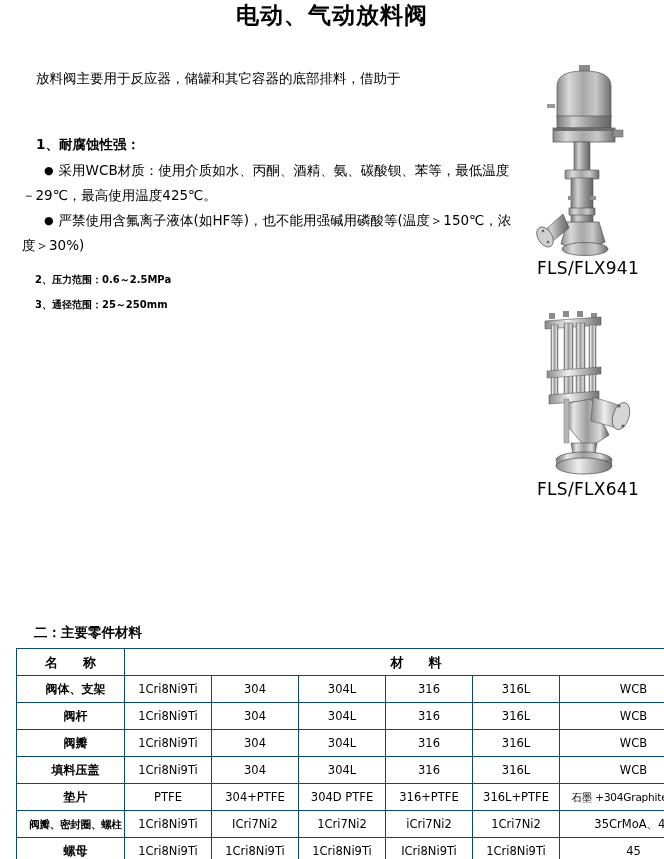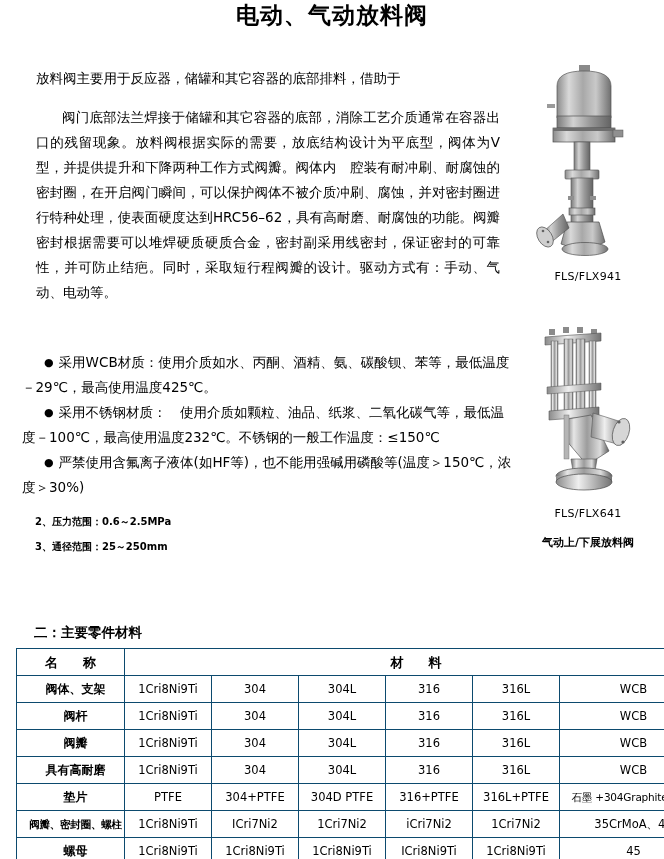--- a/index.html
+++ b/index.html
@@ -85,23 +85,23 @@
   
   .img-col {
     position: absolute;
     left: 512px;
     top: 56px;
     width: 152px;
     text-align: center;
   }
   .photo-wrap { position: relative; }
   .cap {
-    font-size: 11px;
+    font-size: 17px;
     line-height: 17px;
-    margin: 12px;
+    margin: 4px;
   }
   .cap.code { letter-spacing: 0.3px; }
   .cap.zh { font-weight: bold; }
 
   
   .valve-svg { display: block; margin: 0 auto; }
 
   
   .sec2-head {
     position: absolute;
@@ -149,31 +149,28 @@
 <body>
 
 <div class="page">
 
   <div class="doc-title">电动、气动放料阀</div>
 
   <div class="content-col">
 
 
     <p class="para">放料阀主要用于反应器，储罐和其它容器的底部排料，借助于</p>
-    <p class="para indent">阀门底部法兰焊接于储罐和其它容器的底部，消除工艺介质通常在容器出口的残留现象。放料阀根据实际的需要，放底结构设计为平底型，阀体为V型，并提供提升和下降两种工作方式阀瓣。阀体内　腔装有耐冲刷、耐腐蚀的密封圈，在开启阀门瞬间，可以保护阀体不被介质冲刷、腐蚀，并对密封圈进行特种处理，使表面硬度达到HRC56–62，具有高耐磨、耐腐蚀的功能。阀瓣密封根据需要可以堆焊硬质硬质合金，密封副采用线密封，保证密封的可靠性，并可防止结疤。同时，采取短行程阀瓣的设计。驱动方式有：手动、气动、电动等。</p>
     <div class="gap-sm"></div>
 
     <div class="gap-lg"></div>
 
+    <div class="sub-head">1、耐腐蚀性强：</div>
 
     <p class="bullet-para">
       <span class="bullet-dot">●</span><span>采用WCB材质：使用介质如水、丙酮、酒精、氨、碳酸钡、苯等，最低温度－29℃，最高使用温度425℃。</span>
-    </p>
-    <p class="bullet-para">
-      <span class="bullet-dot">●</span><span>采用不锈钢材质：　使用介质如颗粒、油品、纸浆、二氧化碳气等，最低温度－100℃，最高使用温度232℃。不锈钢的一般工作温度：≤150℃</span>
     </p>
     <p class="bullet-para">
       <span class="bullet-dot">●</span><span>严禁使用含氟离子液体(如HF等)，也不能用强碱用磷酸等(温度＞150℃，浓度＞30%)</span>
     </p>
 
     <div class="gap-sm"></div>
     <p class="num-line">2、压力范围：0.6～2.5MPa</p>
     <p class="num-line">3、通径范围：25～250mm</p>
   </div>
 
@@ -275,21 +272,20 @@
 
         <rect x="51" y="96" width="5" height="44" fill="#b5b5b5" stroke="#6a6a6a" stroke-width="0.4"></rect>
 
         <path d="M58 140 L84 140 L82 152 L60 152 Z" fill="url(#sg)" stroke="#555" stroke-width="0.6"></path>
 
         <ellipse cx="71" cy="157" rx="28" ry="8" fill="url(#sg)" stroke="#4d4d4d" stroke-width="0.7"></ellipse>
         <rect x="43" y="157" width="56" height="6" fill="url(#sg2)"></rect>
         <ellipse cx="71" cy="163" rx="28" ry="8" fill="url(#sg2)" stroke="#4d4d4d" stroke-width="0.7"></ellipse>
       </svg>
       <p class="cap code">FLS/FLX641</p>
-      <p class="cap zh">气动上/下展放料阀</p>
     </div>
   </div>
 
   <div class="sec2-head">二：主要零件材料</div>
 
   <table class="mat-table">
     <colgroup>
       <col class="col-name">
         <col class="col-m">
         <col class="col-m">
@@ -328,21 +324,21 @@
         <td class="name-cell">阀瓣</td>
         <td>1Cri8Ni9Ti</td>
         <td>304</td>
         <td>304L</td>
         <td>316</td>
         <td>316L</td>
         <td>WCB</td>
       </tr>
 
       <tr>
-        <td class="name-cell">具有高耐磨</td>
+        <td class="name-cell">填料压盖</td>
         <td>1Cri8Ni9Ti</td>
         <td>304</td>
         <td>304L</td>
         <td>316</td>
         <td>316L</td>
         <td>WCB</td>
       </tr>
 
       <tr>
         <td class="name-cell">垫片</td>

